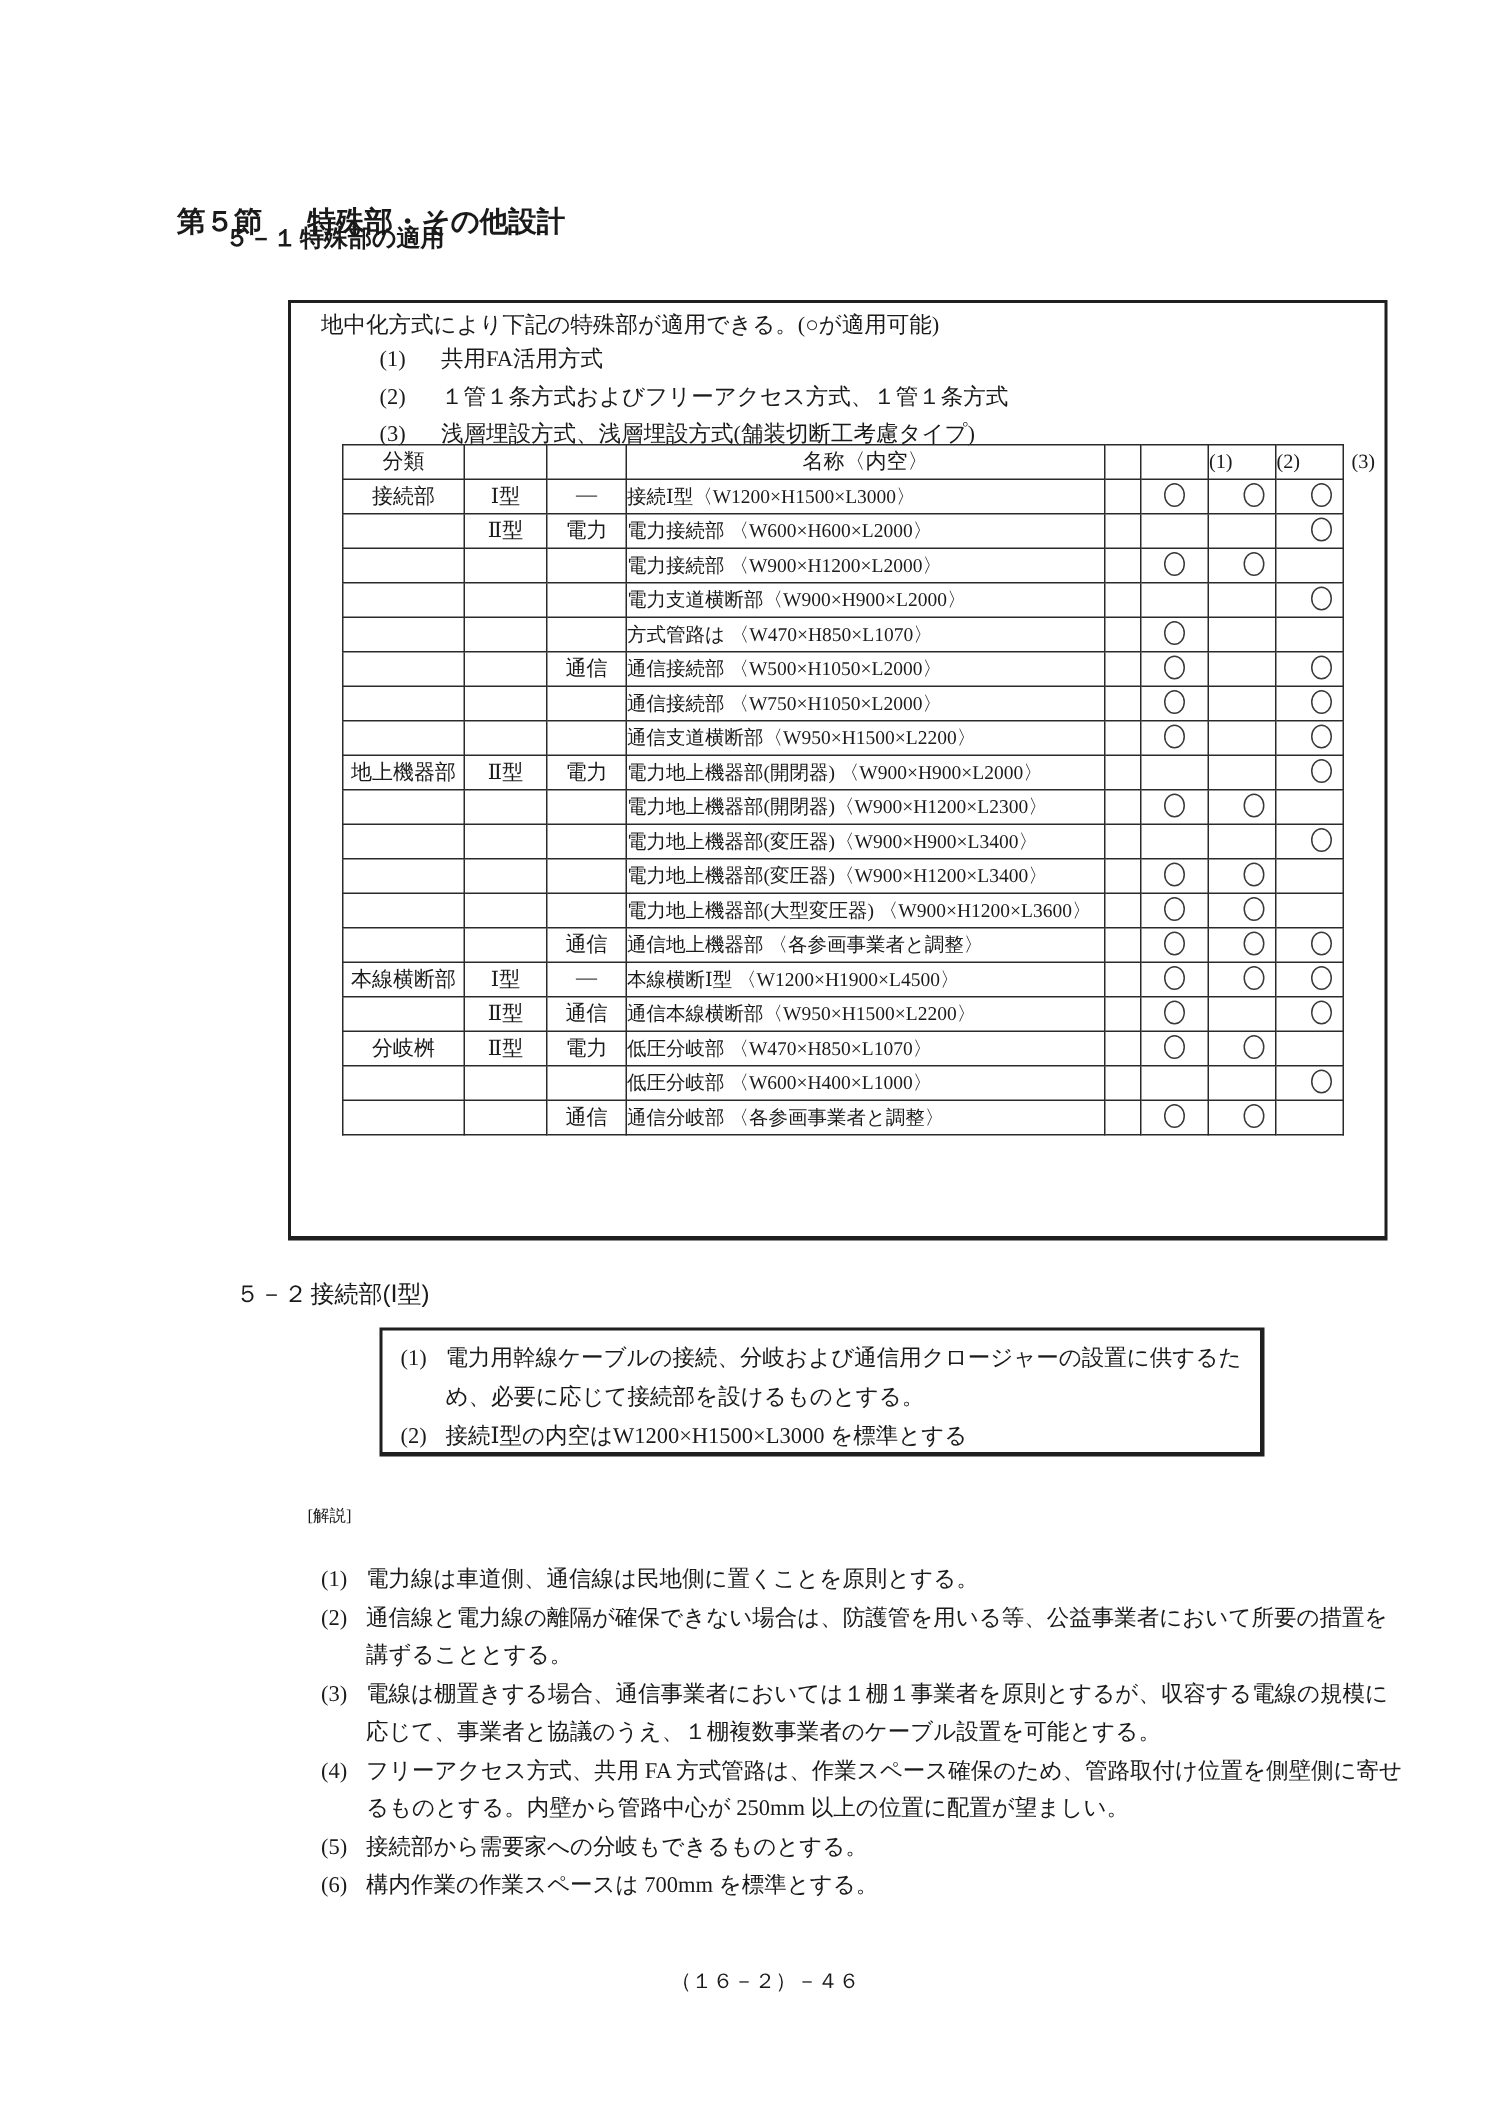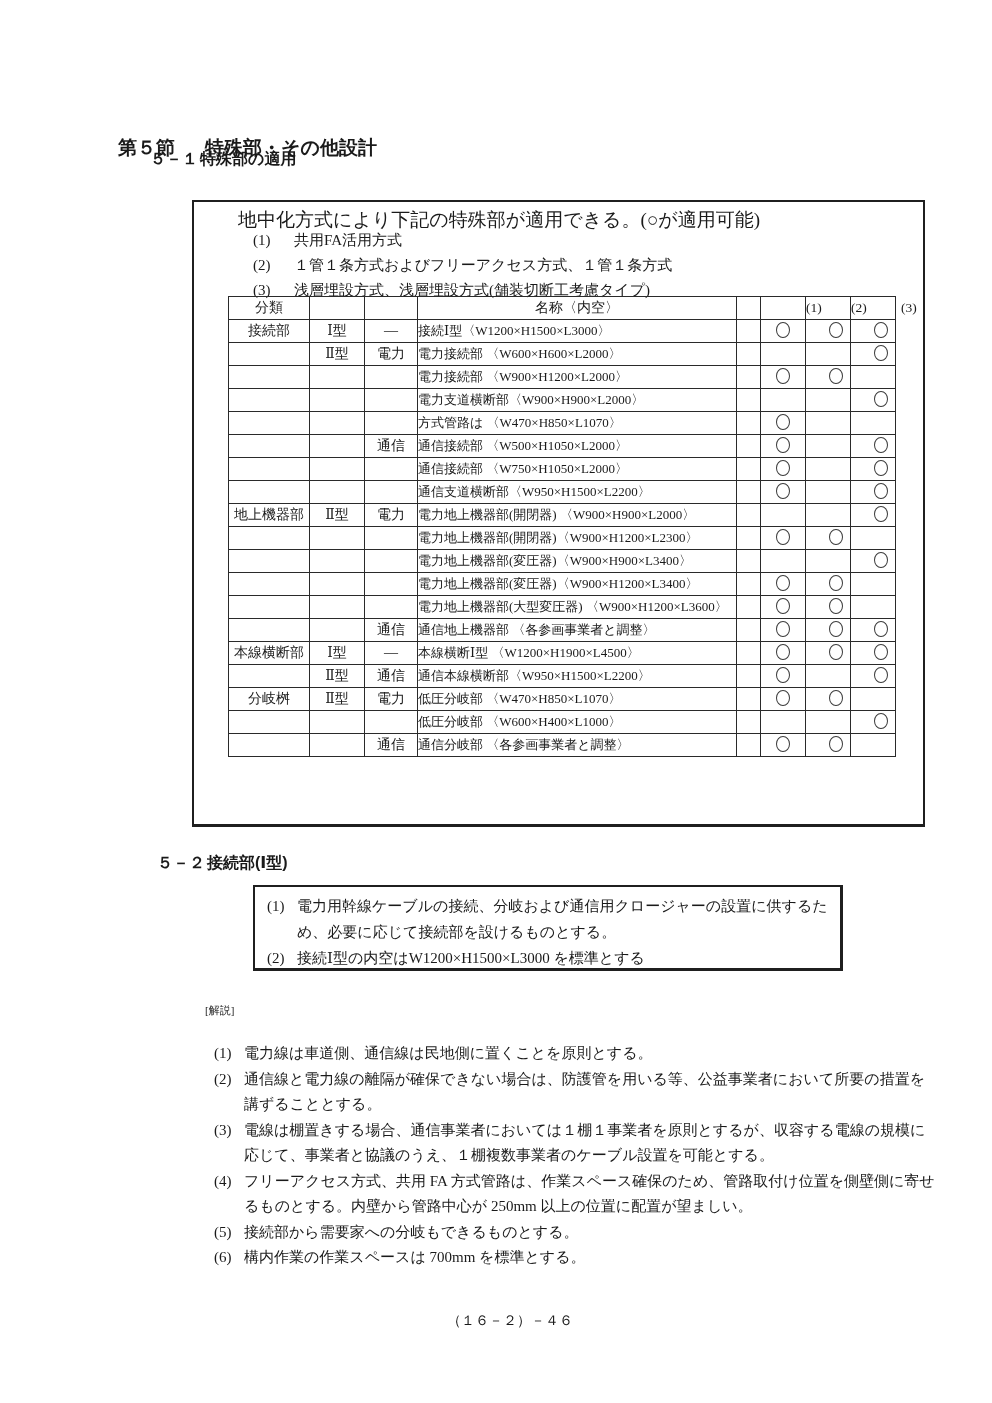--- a/index.html
+++ b/index.html
@@ -9,27 +9,27 @@
     background:#ffffff;
     color:#1a1a1a;
     font-family:"Liberation Serif","DejaVu Serif",serif;
     overflow:hidden;
   }
   .gothic{font-family:"Liberation Sans","DejaVu Sans",sans-serif;}
 
   .h-sec{position:absolute;left:118px;top:100px;font-size:19px;font-weight:bold;margin-top:35px;}
   .h-sec .num{margin-right:30px;}
   .h-sub1{position:absolute;left:150px;top:149px;font-size:16px;font-weight:bold;}
-  .h-sub2{position:absolute;left:157px;top:853px;font-size:16px;font-weight:bold;}
+  .h-sub2{position:absolute;left:157px;top:853px;font-size:16px;font-weight:normal;}
   .h-sub1 .num,.h-sub2 .num{margin-right:2px;}
 
   
   .outer{position:absolute;left:192px;top:200px;width:729px;height:622px;
          border:2px solid #1f1f1f;border-bottom-width:3px;}
-  .lead{position:absolute;left:44px;top:5px;font-size:19px;white-space:nowrap;}
+  .lead{position:absolute;left:20px;top:5px;font-size:15px;white-space:nowrap;}
   .intro-list{position:absolute;left:59px;top:26px;font-size:15px;line-height:25px;}
   .intro-item{white-space:nowrap;}
   .inum{display:inline-block;width:41px;}
 
   
   .spec-table{position:absolute;left:34px;top:94px;border-collapse:collapse;
               table-layout:fixed;font-size:14px;}
   .spec-table tr{height:23px;margin-top:43px;}
   .spec-table td{border:1px solid #2a2a2a;padding:0;white-space:nowrap;overflow:hidden;}
   .tc{text-align:center;}

